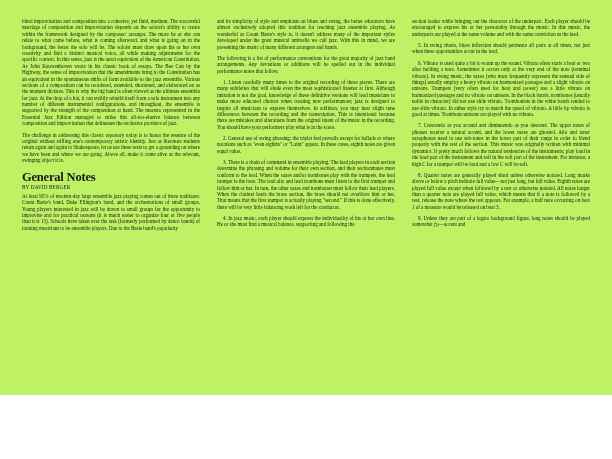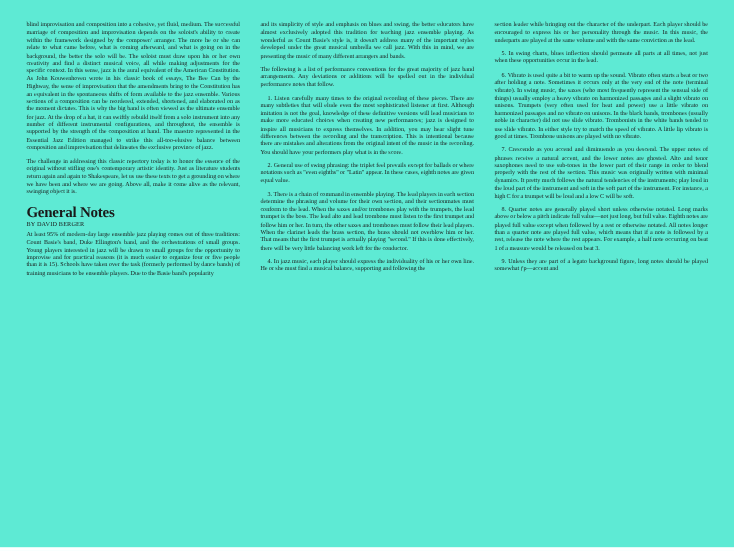--- a/index.html
+++ b/index.html
@@ -10,24 +10,24 @@
   body {
     width: 612px;
     height: 459px;
     overflow: hidden;
     font-family: "Liberation Serif", serif;
     color: #1a1a1a;
   }
   .page {
     position: relative;
     width: 612px;
-    height: 456px;
+    height: 395px;
     box-sizing: border-box;
     padding: 18px 22px 14px 22px;
-    background: #5eead4;
+    background: #bef264;
   }
   .columns {
     display: flex;
     gap: 17px;
     height: 100%;
   }
   .col {
     flex: 1 1 0;
     min-width: 0;
   }

